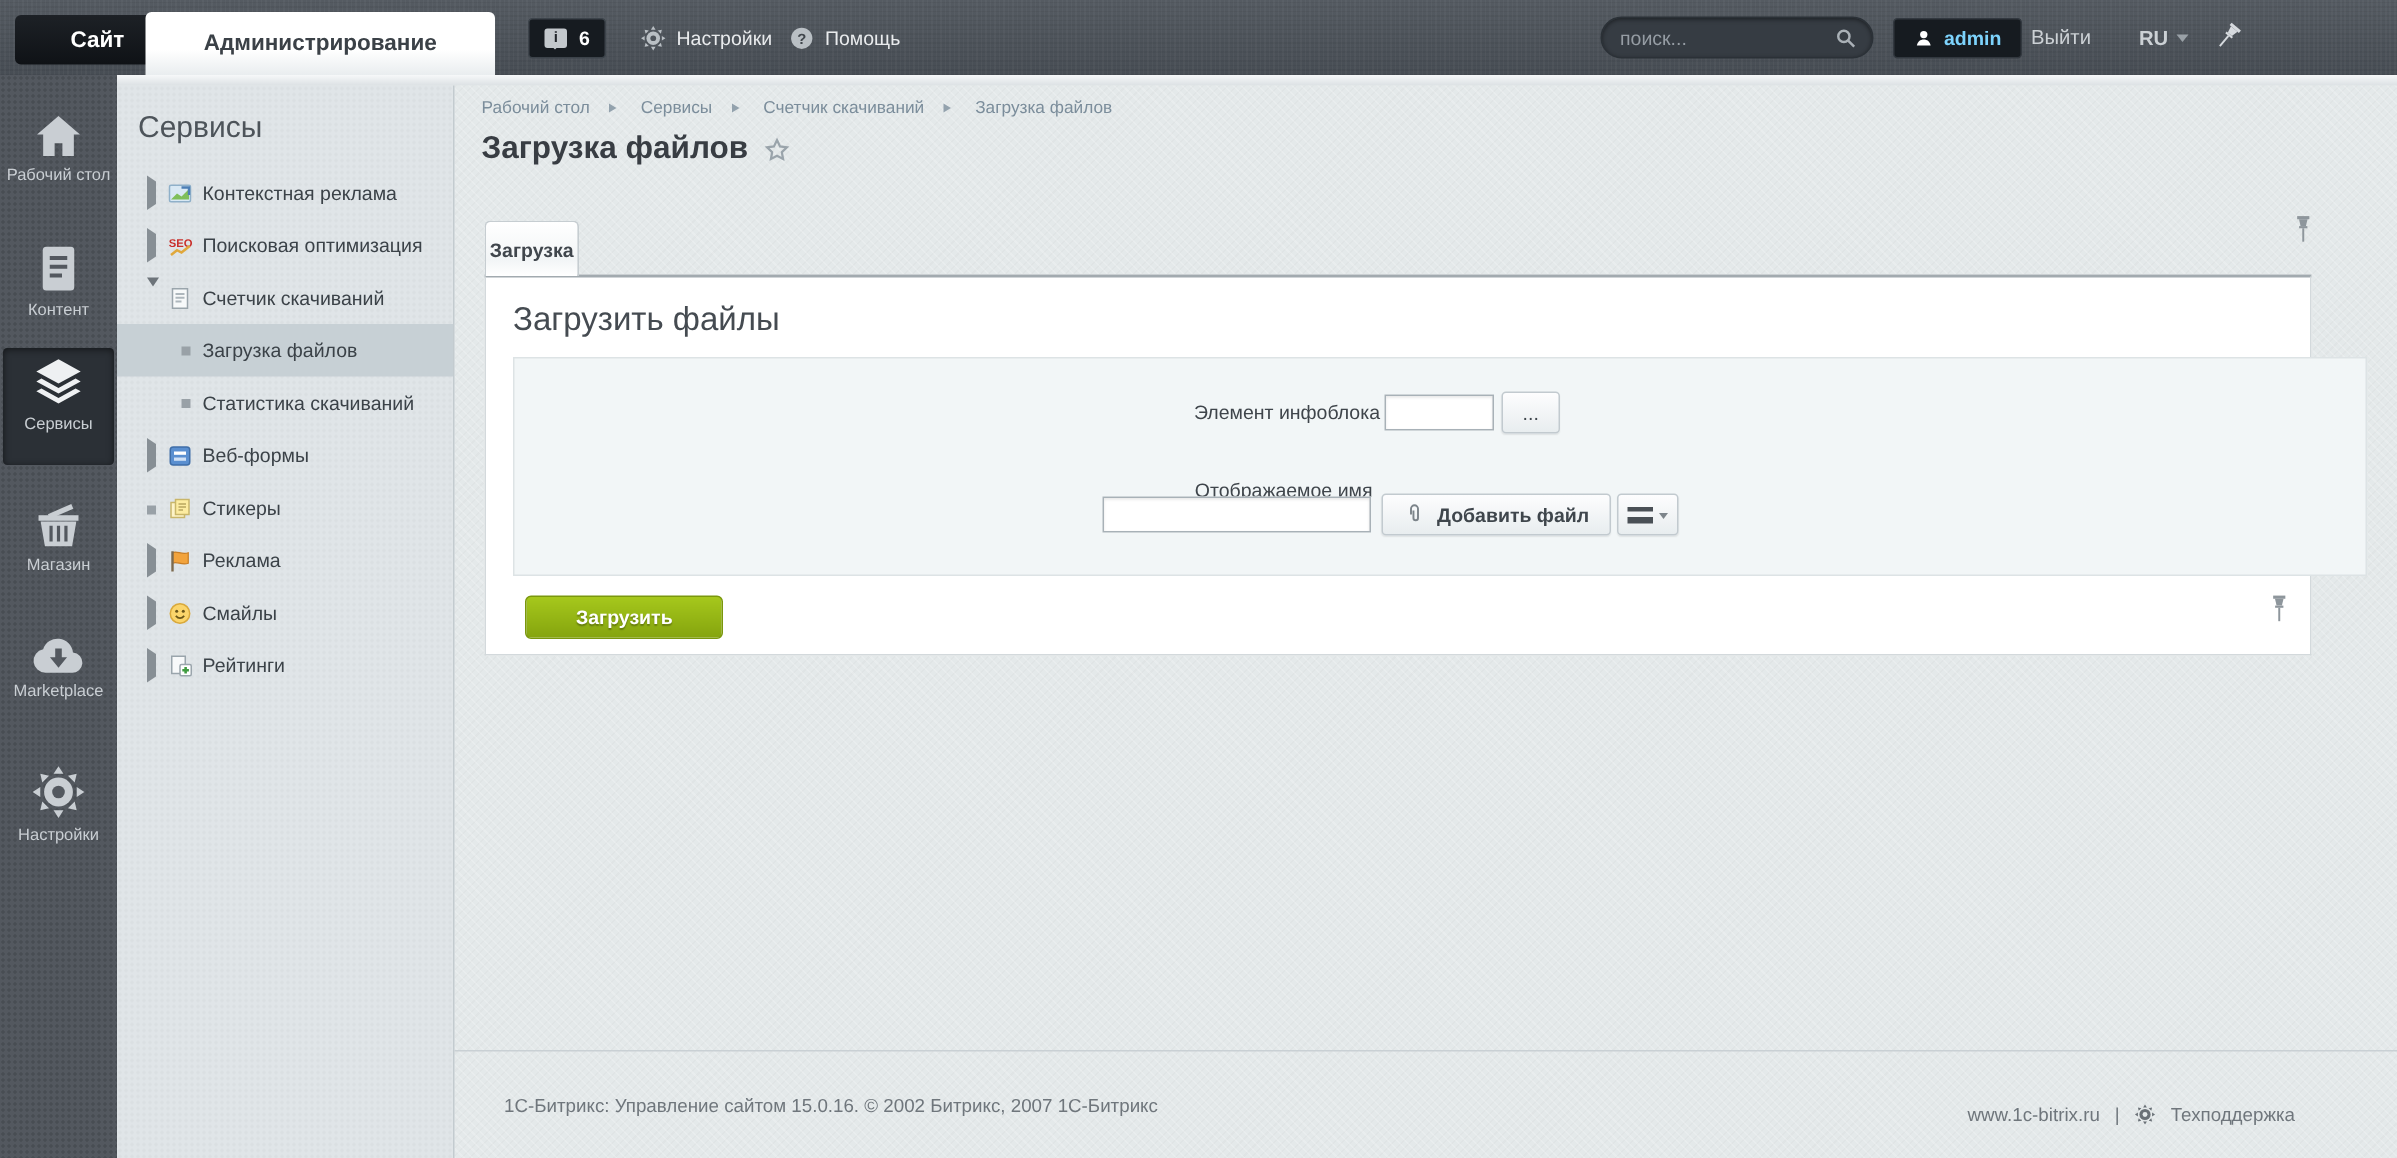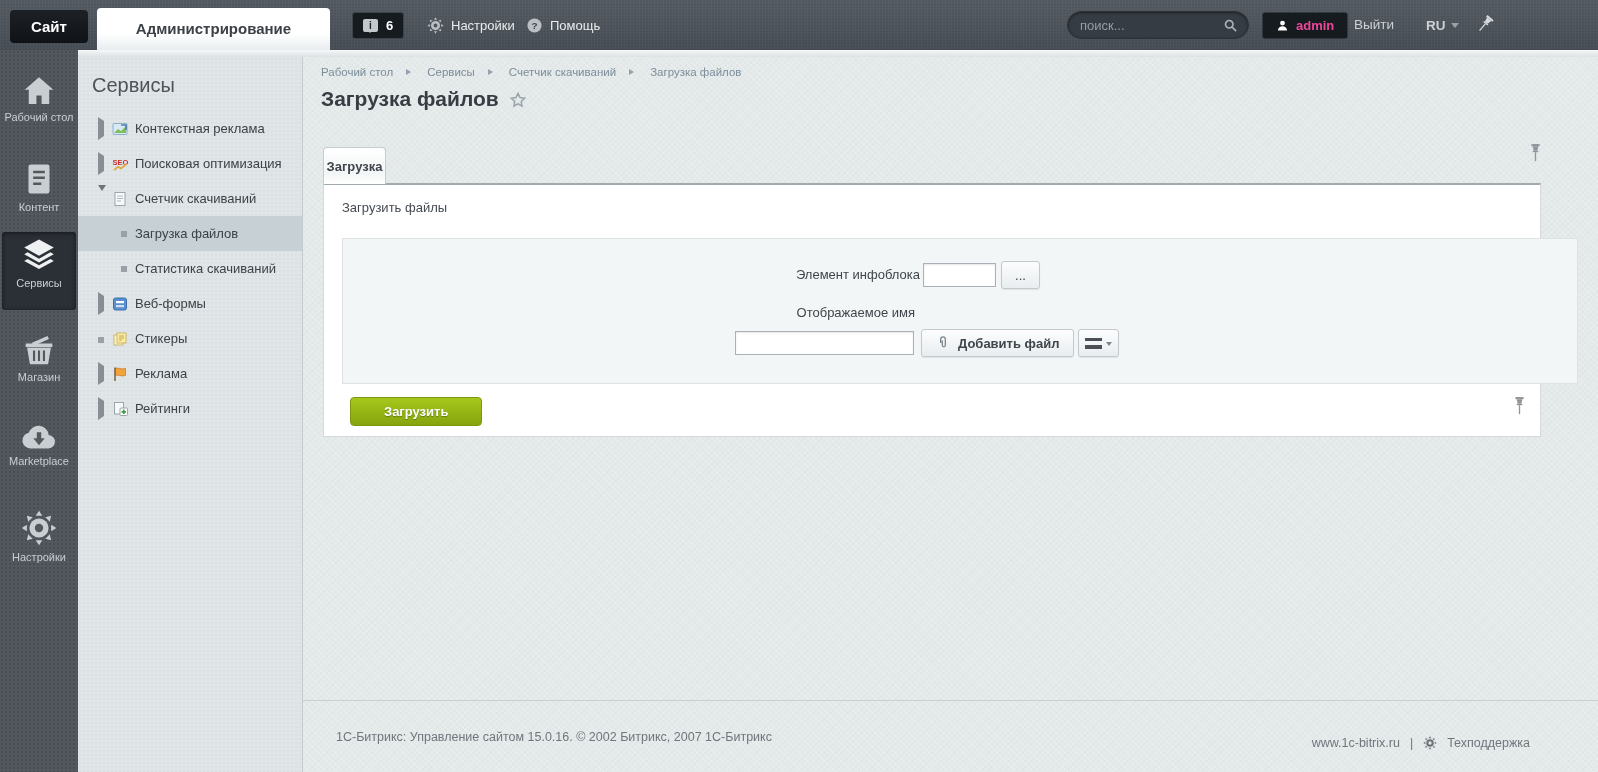--- a/index.html
+++ b/index.html
@@ -7,21 +7,21 @@
        font-family:"Liberation Sans","DejaVu Sans",sans-serif;background:#e4e9ea;}
   .app{position:absolute;inset:0;}
 
   
   .topbar{position:absolute;left:0;top:0;width:1598px;height:50px;
     background-color:#4e545b;
     background-image:
       repeating-linear-gradient(90deg,rgba(255,255,255,.03) 0 1px,transparent 1px 3px),
       repeating-linear-gradient(0deg,rgba(0,0,0,.05) 0 1px,transparent 1px 3px),
       linear-gradient(#555b62,#474d54);}
-  .tab-site{position:absolute;left:10px;top:10px;height:33px;line-height:33px;padding:0 21px;
+  .tab-site{position:absolute;left:10px;top:10px;height:33px;line-height:33px;padding:0 37px;
     background:linear-gradient(#1d2126,#0f1216);color:#fff;font-size:15px;font-weight:bold;
     border-radius:4px;cursor:pointer;}
   .tab-admin{position:absolute;left:97px;top:8px;width:233px;height:42px;line-height:42px;
     text-align:center;background:linear-gradient(#ffffff 60%,#e9edef);color:#3b4147;
     font-size:15px;font-weight:bold;border-radius:4px 4px 0 0;cursor:pointer;}
   .notif{position:absolute;left:352px;top:12px;height:27px;display:flex;align-items:center;
     gap:8px;padding:0 10px;background:#161b20;border:1px solid #3c434a;border-radius:3px;
     color:#fff;font-size:13px;font-weight:bold;cursor:pointer;box-sizing:border-box;}
   .notif-bubble{position:relative;width:15px;height:13px;background:#c3c8cc;color:#22262b;
     font-size:10px;font-weight:bold;display:grid;place-items:center;border-radius:2px;
@@ -32,21 +32,21 @@
     color:#e9ebed;font-size:13px;cursor:pointer;}
   .top-link svg{display:block;}
   .searchbox{position:absolute;left:1067px;top:11px;width:182px;height:28px;box-sizing:border-box;
     background:#363c43;border:1px solid #2b3137;border-radius:14px;display:flex;align-items:center;
     padding:0 10px;box-shadow:inset 0 1px 3px rgba(0,0,0,.45);}
   .searchbox input{flex:1;background:transparent;border:none;outline:none;color:#cfd4d8;
     font-size:13px;font-family:inherit;min-width:0;}
   .searchbox input::placeholder{color:#969da4;}
   .user-btn{position:absolute;left:1262px;top:12px;height:27px;display:flex;align-items:center;
     gap:7px;padding:0 13px;background:#161b20;border:1px solid #32383f;border-radius:3px;
-    color:#ec4899;font-size:13px;font-weight:bold;cursor:pointer;box-sizing:border-box;}
+    color:#7dd3fc;font-size:13px;font-weight:bold;cursor:pointer;box-sizing:border-box;}
   .logout{position:absolute;left:1354px;top:0;height:50px;line-height:50px;color:#ccd1d5;
     font-size:13.5px;cursor:pointer;}
   .lang{position:absolute;left:1426px;top:0;height:50px;display:flex;align-items:center;gap:5px;
     color:#ccd1d5;font-size:13.5px;font-weight:bold;cursor:pointer;}
   .caret-down{width:0;height:0;border:4px solid transparent;border-top:5px solid #9aa1a7;
     margin-top:4px;}
   .top-pin{position:absolute;left:1477px;top:14px;cursor:pointer;transform:rotate(40deg);}
 
   
   .topstrip{position:absolute;left:78px;top:50px;width:1520px;height:7px;
@@ -93,33 +93,33 @@
 
   .tab{position:absolute;left:20px;top:90px;width:63px;height:37px;z-index:2;box-sizing:border-box;
     background:linear-gradient(#ffffff,#f2f5f6 70%,#ffffff);border:1px solid #c6cdd1;border-bottom:none;
     border-radius:4px 4px 0 0;display:grid;place-items:center;font-size:13px;font-weight:bold;
     color:#40464c;cursor:pointer;}
   .pin-btn{cursor:pointer;position:absolute;}
   .pin-top{right:56px;top:86px;}
 
   .panel{position:absolute;left:20px;top:126px;width:1218px;height:254px;box-sizing:border-box;
     background:#fff;border:1px solid #d3d9dc;border-top:2px solid #a2aaaf;}
-  .section-title{margin:15px 0 0 18px;font-size:13px;font-weight:normal;color:#454b51;}
+  .section-title{margin:15px 0 0 18px;font-size:22px;font-weight:normal;color:#454b51;}
   .inner{position:absolute;left:18px;top:53px;width:1236px;height:146px;box-sizing:border-box;
     background:#f2f6f7;border:1px solid #dde3e5;}
   .fld-label{position:absolute;left:0;text-align:right;font-size:13px;color:#3f454b;}
   .txt{border:1px solid #a8b1b7;background:#fff;box-shadow:inset 0 1px 2px rgba(0,0,0,.1);
     font-size:13px;padding:0 4px;box-sizing:border-box;font-family:inherit;outline:none;}
   .btn-light{background:linear-gradient(#fdfdfe,#e8edef);border:1px solid #c2cacf;border-radius:3px;
     color:#3f464c;font-size:13px;box-shadow:0 1px 1px rgba(0,0,0,.08);cursor:pointer;
     font-family:inherit;}
   .browse-btn{position:absolute;left:658px;top:22px;width:39px;height:28px;}
   .input-ib{position:absolute;left:580px;top:24px;width:73px;height:24px;}
   .lbl-ib{top:28px;width:577px;}
-  .lbl-name{top:66px;width:572px;}
+  .lbl-name{top:80px;width:572px;}
   .input-file{position:absolute;left:392px;top:92px;width:179px;height:24px;}
   .addfile-btn{position:absolute;left:578px;top:90px;height:28px;padding:0 14px;display:flex;
     align-items:center;gap:8px;font-weight:bold;}
   .hamb-btn{position:absolute;left:735px;top:90px;width:41px;height:28px;display:flex;
     align-items:center;justify-content:center;gap:4px;}
   .hamb-bars{display:inline-block;width:17px;height:11px;
     border-top:3px solid #4a5056;border-bottom:3px solid #4a5056;box-sizing:border-box;
     background:linear-gradient(transparent 4px,#4a5056 4px,#4a5056 7px,transparent 7px);}
   .hamb-caret{width:0;height:0;border:3.5px solid transparent;border-top:4.5px solid #7d858b;
     margin-top:4px;}
@@ -322,20 +322,30 @@
 
       <li>
         <span class="arr"><span class="arr-right"></span></span>
         <svg class="mi-icon" viewBox="0 0 16 16">
             <path d="M3 2.5c3-1.6 6 1.6 10.5 0v7c-4.5 1.6-7.5-1.6-10.5 0z" fill="#f2a33c" stroke="#c87d24" stroke-width=".8"></path>
             <path d="M3 1.5v13.5" stroke="#7c6a4f" stroke-width="1.6"></path>
           </svg>
         <span class="label">Реклама</span>
       </li>
 
+      <li>
+        <span class="arr"><span class="arr-right"></span></span>
+        <svg class="mi-icon" viewBox="0 0 16 16">
+            <circle cx="8" cy="8" r="6.5" fill="#fbd56b" stroke="#d9a93c"></circle>
+            <circle cx="5.8" cy="6.5" r="1" fill="#6b5618"></circle>
+            <circle cx="10.2" cy="6.5" r="1" fill="#6b5618"></circle>
+            <path d="M5.2 9.6c1.8 2 3.8 2 5.6 0" stroke="#6b5618" stroke-width="1.2" fill="none"></path>
+          </svg>
+        <span class="label">Смайлы</span>
+      </li>
 
       <li>
         <span class="arr"><span class="arr-right"></span></span>
         <svg class="mi-icon" viewBox="0 0 16 16">
             <rect x="2.5" y="1.5" width="9" height="11.5" fill="#f7f9fa" stroke="#9aa5ac"></rect>
             <rect x="8" y="7" width="7.5" height="7.5" rx="1" fill="#fff" stroke="#9aa5ac"></rect>
             <path d="M11.75 8.6v4.4M9.55 10.8h4.4" stroke="#3f9b3f" stroke-width="1.7"></path>
           </svg>
         <span class="label">Рейтинги</span>
       </li>

